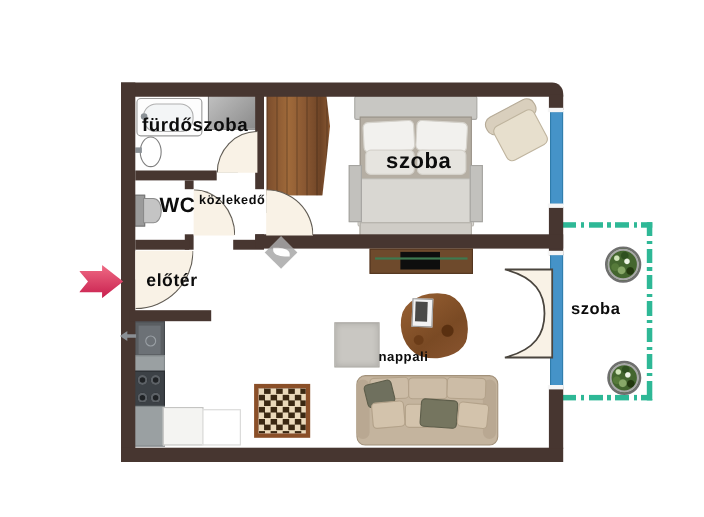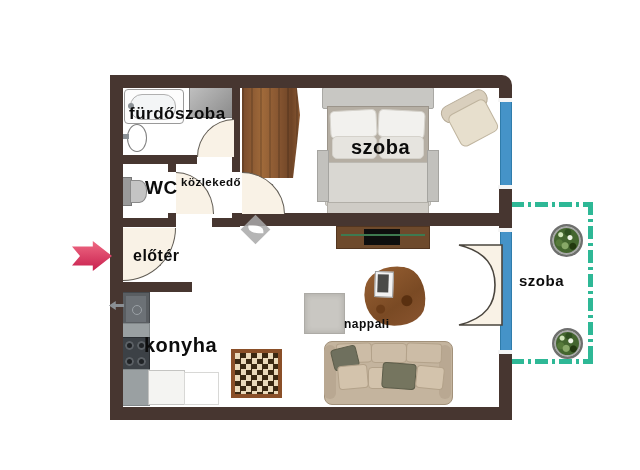--- a/index.html
+++ b/index.html
@@ -172,21 +172,20 @@
   <div class="plant" style="left:552px;top:328px;width:27px;height:27px;"></div>
 
   <div style="position:absolute;left:72px;top:241px;width:40px;height:30px;z-index:60;
        background:linear-gradient(180deg,#ef6a84,#c81f4e);
        clip-path:polygon(0 18%,52% 18%,52% 0,100% 50%,52% 100%,52% 82%,0 82%,20% 50%);"></div>
 
   <div class="rlabel" style="left:129px;top:104px;font-size:17px;">fürdőszoba</div>
   <div class="rlabel" style="left:145px;top:177px;font-size:19px;">WC</div>
   <div class="rlabel" style="left:181px;top:176px;font-size:11.5px;">közlekedő</div>
   <div class="rlabel" style="left:133px;top:247px;font-size:16px;">előtér</div>
-  <div class="rlabel" style="left:144px;top:334px;font-size:20px;">konyha</div>
   <div class="rlabel" style="left:351px;top:136px;font-size:20px;">szoba</div>
   <div class="rlabel" style="left:344px;top:317px;font-size:12px;">nappali</div>
   <div class="rlabel" style="left:519px;top:272px;font-size:15px;">szoba</div>
 
   <div id="watermark">
     <div id="wm-diamond">
         <div class="wave"></div>
       </div>
   </div>
 

